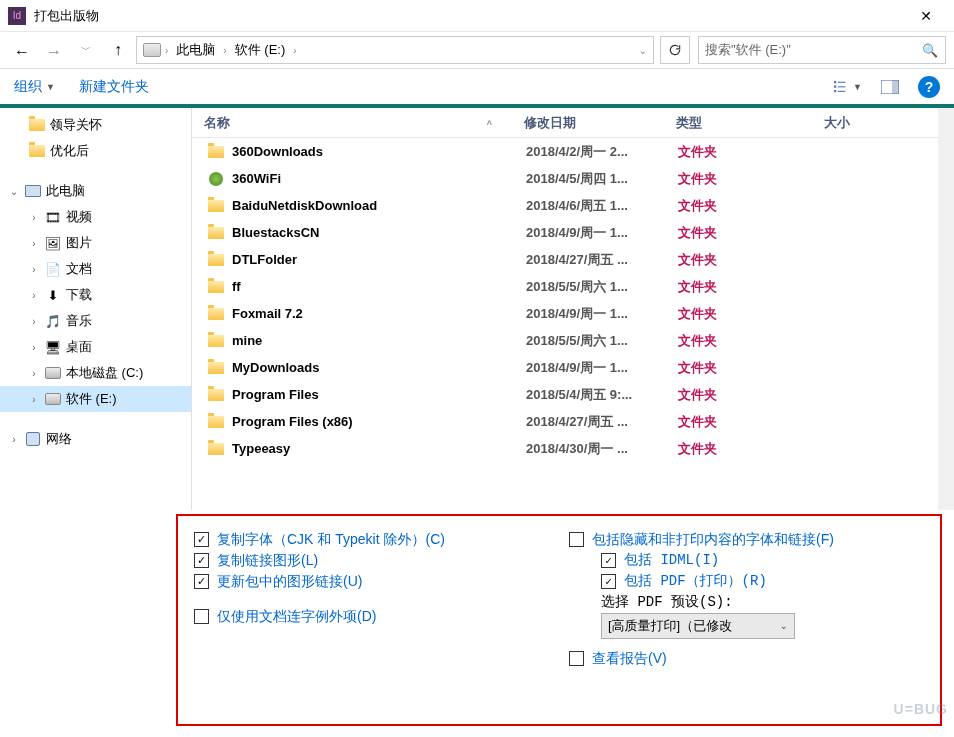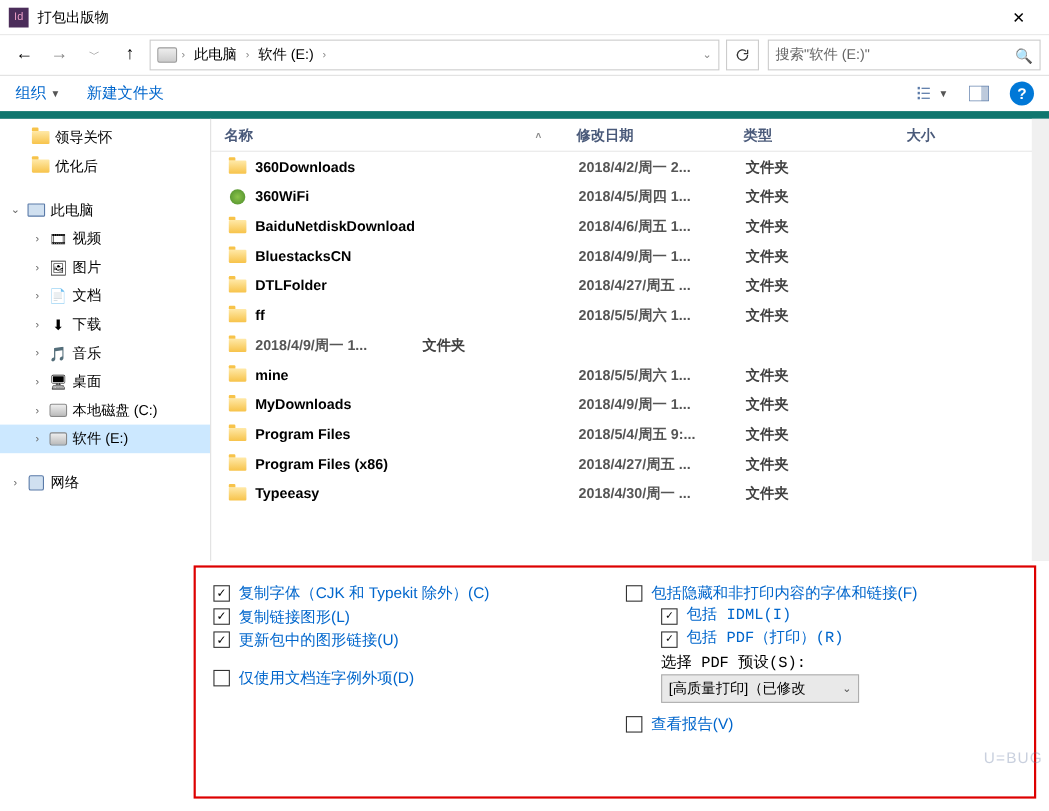--- a/index.html
+++ b/index.html
@@ -11,21 +11,21 @@
 .nav-row { height: 36px; display: flex; align-items: center; padding: 4px 8px; gap: 4px; }
 .nav-btn { width: 28px; height: 28px; display: flex; align-items: center; justify-content: center; color: #888; font-size: 16px; cursor: pointer; }
 .nav-btn.enabled { color: #000; }
 .addr-bar { flex: 1; height: 28px; border: 1px solid #ccc; display: flex; align-items: center; padding: 0 6px; gap: 4px; font-size: 13px; background: #fff; }
 .addr-sep { color: #888; font-size: 10px; }
 .addr-seg { padding: 2px 4px; cursor: pointer; }
 .disk-icon { width: 18px; height: 14px; background: linear-gradient(#eee,#ccc); border: 1px solid #999; border-radius: 2px; }
 .refresh-btn { width: 30px; height: 28px; border: 1px solid #ccc; display: flex; align-items: center; justify-content: center; cursor: pointer; margin-left: 2px; }
 .search-box { width: 248px; height: 28px; border: 1px solid #ccc; display: flex; align-items: center; padding: 0 6px; margin-left: 4px; color: #666; }
 .search-box span:first-child { flex: 1; }
-.toolbar { height: 40px; display: flex; align-items: center; padding: 0 14px; border-top: 1px solid #e0e0e0; border-bottom: 7px solid #0f766e; background: #fff; }
+.toolbar { height: 40px; display: flex; align-items: center; padding: 0 14px; border-top: 1px solid #e0e0e0; border-bottom: 4px solid #0f766e; background: #fff; }
 .tb-item { color: #0066cc; font-size: 14px; display: flex; align-items: center; gap: 4px; cursor: pointer; margin-right: 24px; }
 .tb-chev { font-size: 9px; color: #555; }
 .tb-right { margin-left: auto; display: flex; align-items: center; gap: 14px; }
 .view-icon { width: 28px; height: 22px; display: flex; align-items: center; justify-content: center; cursor: pointer; color: #555; }
 .help-icon { width: 22px; height: 22px; border-radius: 50%; background: #0078d7; color: #fff; display: flex; align-items: center; justify-content: center; font-weight: bold; cursor: pointer; font-size: 14px; }
 .main { display: flex; height: 402px; }
 .sidebar { width: 192px; border-right: 1px solid #e0e0e0; overflow-y: auto; position: relative; padding-top: 4px; }
 .tree-item { display: flex; align-items: center; height: 26px; padding-left: 8px; cursor: pointer; font-size: 13px; gap: 4px; }
 .tree-item.l1 { padding-left: 8px; }
 .tree-item.l2 { padding-left: 28px; }
@@ -43,35 +43,35 @@
 .col-name { width: 320px; }
 .col-date { width: 152px; }
 .col-type { width: 148px; }
 .col-size { width: 100px; }
 .sort-ind { font-size: 9px; margin-left: auto; margin-right: 20px; color: #888; }
 .file-list { flex: 1; overflow-y: auto; }
 .file-row { height: 27px; display: flex; align-items: center; padding-left: 14px; cursor: pointer; font-size: 13px; }
 .file-icon { width: 20px; height: 18px; display: inline-flex; align-items: center; justify-content: center; margin-right: 6px; }
 .file-name { width: 294px; }
 .file-date { width: 152px; color: #555; }
-.file-type { width: 148px; color: #404040; }
+.file-type { width: 148px; color: #be185d; }
 .ico-wifi { width: 14px; height: 14px; border-radius: 50%; background: radial-gradient(circle,#8bc34a,#4a8a2a); }
 .options-panel { border: 2px solid #d00; margin: 4px 12px 4px 176px; padding: 14px 16px 10px 16px; display: flex; gap: 20px; min-height: 212px; }
 .opt-col { flex: 1; display: flex; flex-direction: column; gap: 2px; }
 .opt-row { display: flex; align-items: flex-start; gap: 8px; }
 .opt-row.indent { margin-left: 32px; font-family: Liberation Mono, monospace; }
 .chk { width: 15px; height: 15px; border: 1px solid #333; display: inline-flex; align-items: center; justify-content: center; font-size: 11px; cursor: pointer; flex-shrink: 0; margin-top: 2px; background: #fff; }
 .chk.checked::after { content: '✓'; color: #000; }
 .opt-label { color: #0066cc; font-size: 14px; cursor: pointer; line-height: 1.35; }
 .opt-label-plain { color: #000; font-size: 14px; }
-.preset-select { height: 26px; border: 1px solid #adadad; background: #e9e9e9; padding: 0 6px; display: flex; align-items: center; width: 180px; cursor: pointer; margin-left: 32px; font-size: 13px; }
+.preset-select { height: 26px; border: 1px solid #adadad; background: #e9e9e9; padding: 0 6px; display: flex; align-items: center; width: 194px; cursor: pointer; margin-left: 32px; font-size: 13px; }
 .preset-select .sel-chev { margin-left: auto; font-size: 10px; color: #555; }
 .bottom-row { display: flex; align-items: center; padding: 6px 12px 6px 164px; gap: 10px; }
 .scrollbar-v { position: absolute; right: 0; top: 0; bottom: 0; width: 16px; background: #f0f0f0; }
-.watermark { position: absolute; right: 6px; bottom: 40px; color: rgba(100,120,160,0.35); font-size: 14px; font-weight: normal; letter-spacing: 1px; pointer-events: none; }
+.watermark { position: absolute; right: 6px; bottom: 20px; color: rgba(100,120,160,0.35); font-size: 14px; font-weight: bold; letter-spacing: 1px; pointer-events: none; }
 </style>
 </head>
 <body>
 
 <div class="titlebar">
   <div class="app-icon">Id</div>
   <div class="title-text">打包出版物</div>
   <div class="close-btn">✕</div>
 </div>
 
@@ -263,20 +263,21 @@
             <span class="ico-folder"></span>
           </span>
           <span class="file-name">ff</span>
           <span class="file-date">2018/5/5/周六 1...</span>
           <span class="file-type">文件夹</span>
         </div>
         <div class="file-row">
           <span class="file-icon">
             <span class="ico-folder"></span>
           </span>
+          <span class="file-name">Foxmail 7.2</span>
           <span class="file-date">2018/4/9/周一 1...</span>
           <span class="file-type">文件夹</span>
         </div>
         <div class="file-row">
           <span class="file-icon">
             <span class="ico-folder"></span>
           </span>
           <span class="file-name">mine</span>
           <span class="file-date">2018/5/5/周六 1...</span>
           <span class="file-type">文件夹</span>

